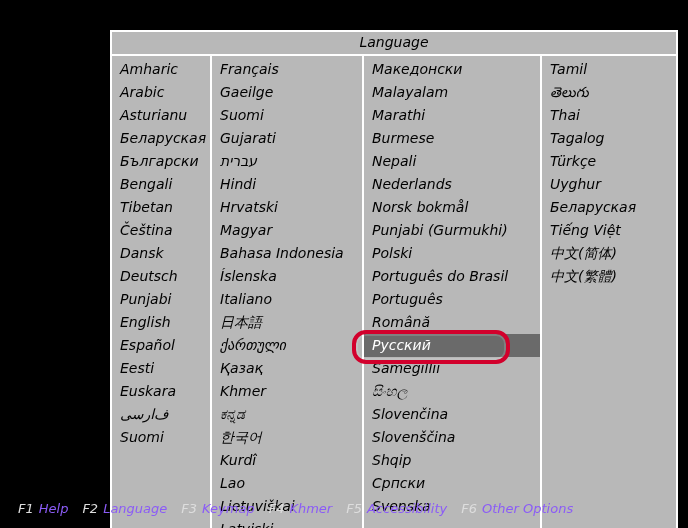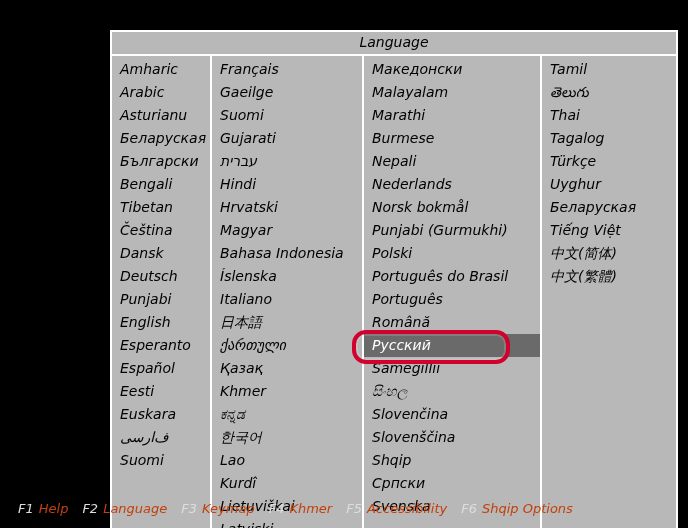--- a/index.html
+++ b/index.html
@@ -70,21 +70,21 @@
       color: #fff;
       flex-wrap: nowrap;
       white-space: nowrap;
     }
     .fn {
       display: inline-flex;
       gap: 5px;
       align-items: baseline;
     }
     .fn .key { color: #ddd; }
-    .fn .lbl { color: #c2410c; }
+    .fn .lbl { color: #8b5cf6; }
     .callout {
       position: absolute;
       border: 4px solid #d2002c;
       border-radius: 14px;
       pointer-events: none;
       box-shadow: 0 0 0 2px rgba(255,255,255,0.15) inset;
     }
   </style>
 </head>
 <body>
@@ -99,21 +99,20 @@
           <div class="item">Asturianu</div>
           <div class="item">Беларуская</div>
           <div class="item">Български</div>
           <div class="item">Bengali</div>
           <div class="item">Tibetan</div>
           <div class="item">Čeština</div>
           <div class="item">Dansk</div>
           <div class="item">Deutsch</div>
           <div class="item">Punjabi</div>
           <div class="item">English</div>
-          <div class="item">Esperanto</div>
           <div class="item">Español</div>
           <div class="item">Eesti</div>
           <div class="item">Euskara</div>
           <div class="item">ﻑﺍﺭﺳﯽ</div>
           <div class="item">Suomi</div>
         </div>
       <div class="col col-2">
           <div class="item">Français</div>
           <div class="item">Gaeilge</div>
           <div class="item">Suomi</div>
@@ -124,22 +123,22 @@
           <div class="item">Magyar</div>
           <div class="item">Bahasa Indonesia</div>
           <div class="item">Íslenska</div>
           <div class="item">Italiano</div>
           <div class="item">日本語</div>
           <div class="item">ქართული</div>
           <div class="item">Қазақ</div>
           <div class="item">Khmer</div>
           <div class="item">ಕನ್ನಡ</div>
           <div class="item">한국어</div>
+          <div class="item">Kurdî</div>
           <div class="item">Lao</div>
-          <div class="item">Kurdî</div>
           <div class="item">Lietuviškai</div>
           <div class="item">Latviski</div>
         </div>
       <div class="col col-3">
           <div class="item">Македонски</div>
           <div class="item">Malayalam</div>
           <div class="item">Marathi</div>
           <div class="item">Burmese</div>
           <div class="item">Nepali</div>
           <div class="item">Nederlands</div>
@@ -189,19 +188,19 @@
       <span class="fn">
         <span class="key">F4</span>
         <span class="lbl">Khmer</span>
       </span>
       <span class="fn">
         <span class="key">F5</span>
         <span class="lbl">Accessibility</span>
       </span>
       <span class="fn">
         <span class="key">F6</span>
-        <span class="lbl">Shqip Options</span>
+        <span class="lbl">Other Options</span>
       </span>
     </div>
 
   <div class="callout" style="left: 352px; top: 330px; width: 158px; height: 34px;"></div>
 
 </div>
 
 </body></html>

